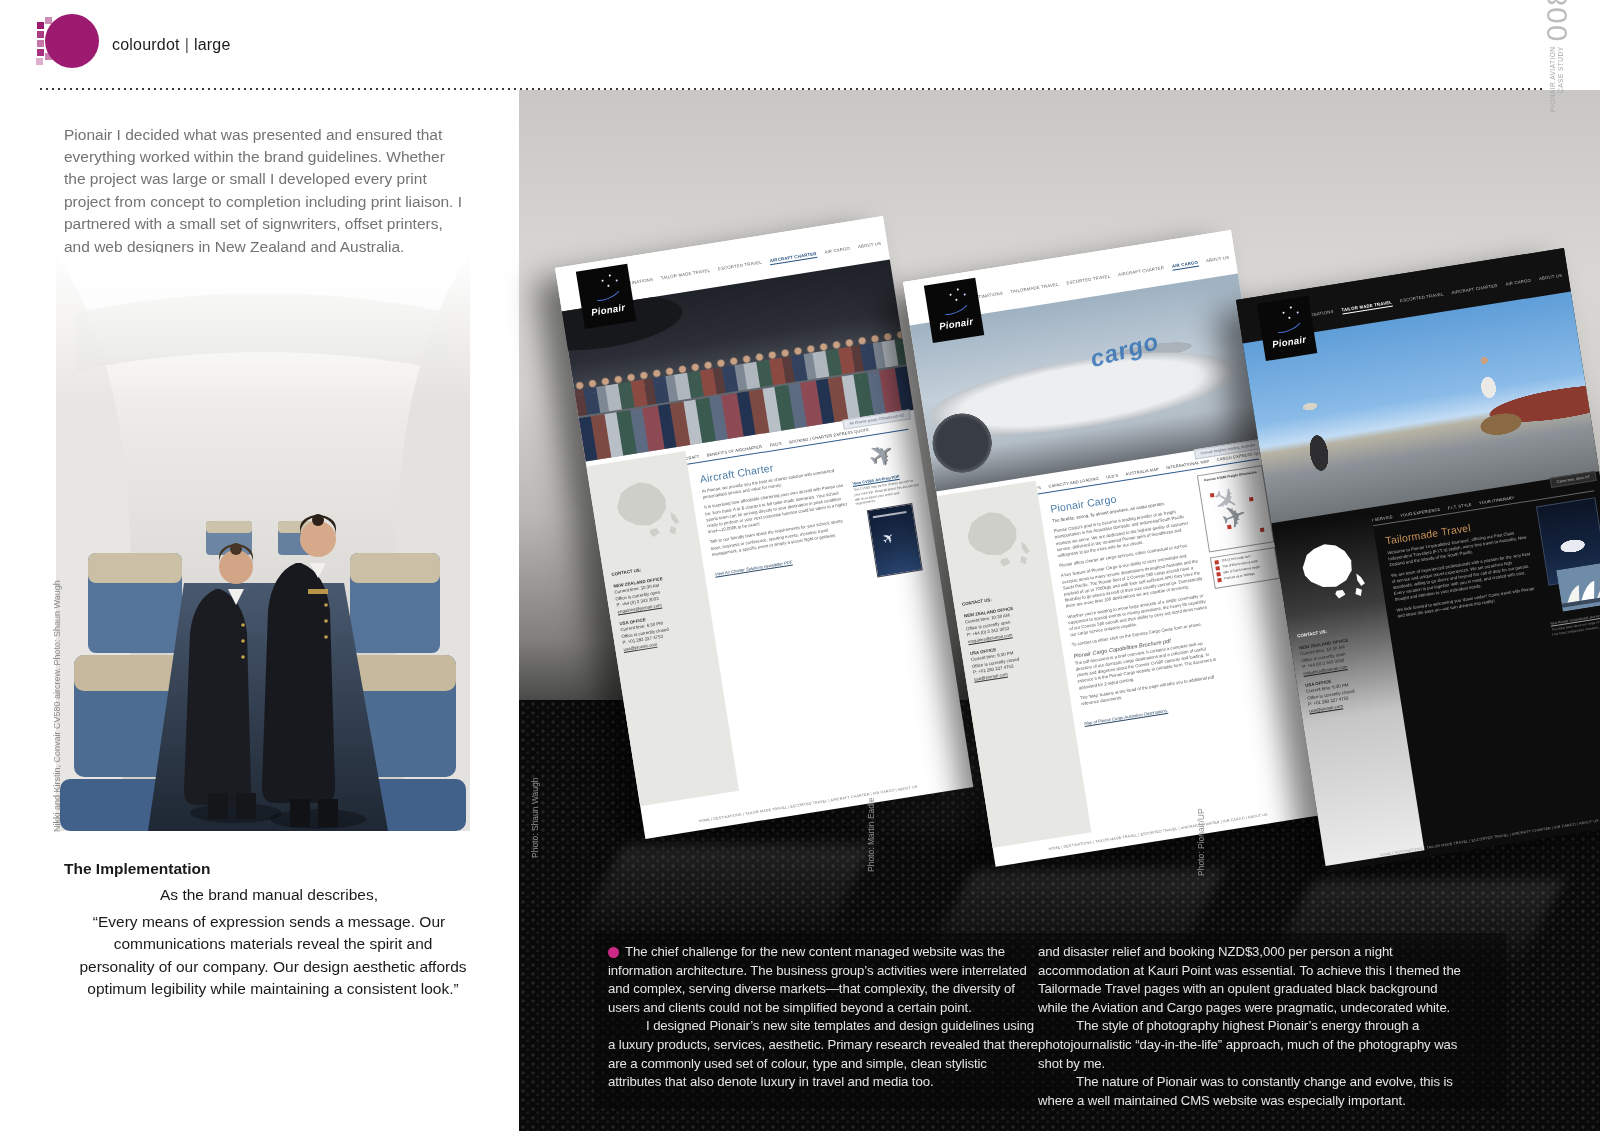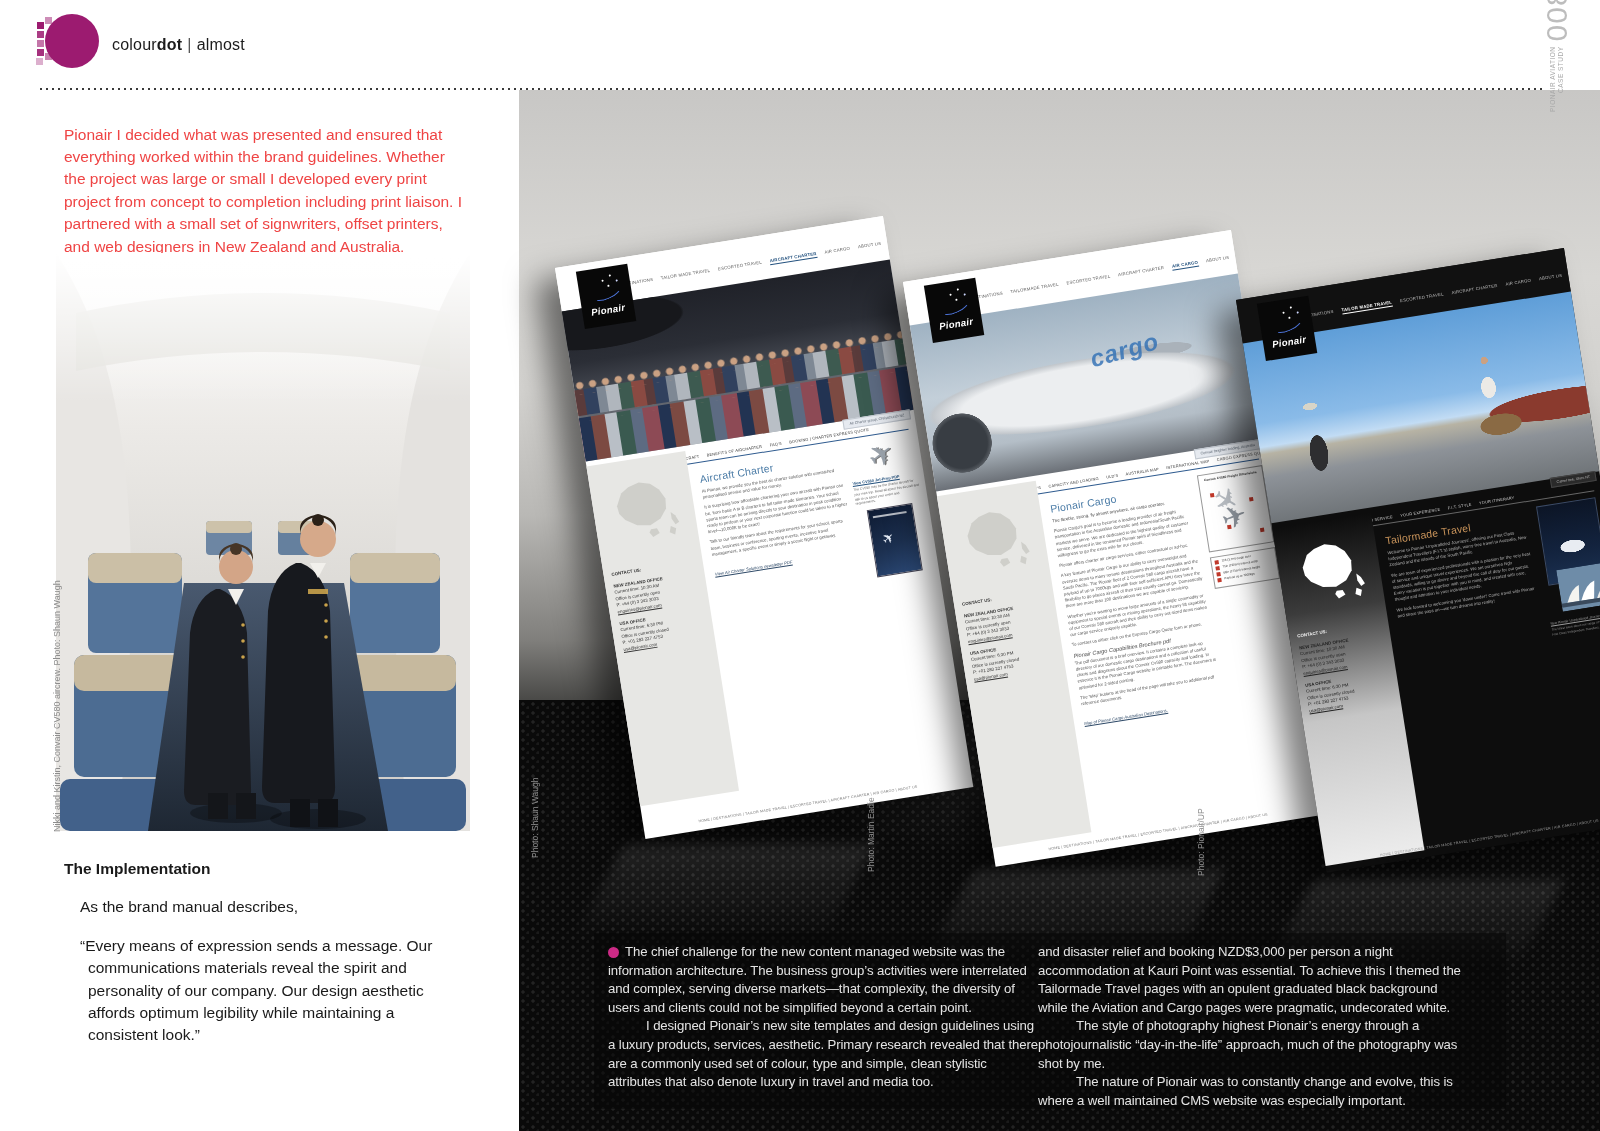--- a/index.html
+++ b/index.html
@@ -6,38 +6,38 @@
   body{width:1600px;height:1131px;position:relative;background:#fff;overflow:hidden;
        font-family:"Liberation Sans",sans-serif;color:#1a1a1a;}
   .abs{position:absolute;}
 
   
   .logo-dot{left:45px;top:14px;width:54px;height:54px;border-radius:50%;background:#9c1b70;}
   .logo-dot::before{content:"";position:absolute;left:-8px;top:8px;width:7px;height:7px;background:#9c1b70;
     box-shadow:0 9px 0 rgba(156,27,112,.85),0 18px 0 rgba(156,27,112,.6),0 27px 0 rgba(156,27,112,.9),
     8px -5px 0 rgba(156,27,112,.5),8px 31px 0 rgba(156,27,112,.55),-1px 36px 0 rgba(156,27,112,.35);}
   .logo-text{left:112px;top:36px;font-size:16px;color:#1c1c1c;letter-spacing:.2px;}
-  .logo-text b{font-weight:bold;}
+  .logo-text b{font-weight:normal;}
   .logo-text .sep{color:#555;padding:0 5px;font-weight:300;}
   .dotted-rule{left:40px;top:88px;width:1505px;height:2px;
      background:repeating-linear-gradient(90deg,#3a3a3a 0 2px,transparent 2px 6px);}
   .page-marker{left:1540px;top:112px;transform:rotate(-90deg);transform-origin:0 0;
      display:flex;align-items:center;gap:5px;white-space:nowrap;}
   .page-marker .small{font-size:6.5px;color:#a9a9a9;line-height:8px;letter-spacing:.5px;text-align:right;}
   .page-marker .num{font-size:30px;color:#bdbdbd;font-weight:300;letter-spacing:1px;}
 
   
-  .intro{left:64px;top:108px;width:402px;font-size:15.5px;line-height:22.4px;color:#ef4444;}
+  .intro{left:64px;top:108px;width:402px;font-size:15.5px;line-height:22.4px;color:#737373;}
   .photo{left:56px;top:253px;width:414px;height:578px;}
   .photo svg{display:block;}
   .photo-credit{left:52px;top:832px;transform:rotate(-90deg);transform-origin:0 0;
      font-size:9px;color:#8d8d8d;white-space:nowrap;}
   .impl{left:64px;top:858px;width:410px;font-size:15.5px;line-height:22.4px;}
   .impl h2{font-size:15.5px;margin:0 0 4px 0;}
-  .impl p{margin:16px;}
+  .impl p{margin:4px;text-align:center;}
   .impl .quote{text-indent:-8px;padding-left:8px;}
   .impl .last{text-indent:42px;}
 
   
   .wall{left:519px;top:90px;width:1081px;height:625px;
      background:linear-gradient(180deg,#c8c7c5 0%,#d8d7d4 30%,#d3d2cf 48%,#b9b8b5 68%,#807f7c 88%,#3c3c3a 100%);}
   .floor{left:519px;top:700px;width:1081px;height:431px;background:#0a0a0a;}
   .floor::before{content:"";position:absolute;inset:0;
      background-image:radial-gradient(circle 2px at 4px 4px,#232323 1.4px,transparent 1.9px),
                       radial-gradient(circle 2px at 9px 8px,#1b1b1b 1.4px,transparent 1.9px);
@@ -172,21 +172,21 @@
   .cap-bullet{position:absolute;left:0;top:4px;width:11px;height:11px;border-radius:50%;background:#cc2a86;}
   .col1 p:first-child{text-indent:17px;}
 </style>
 </head>
 <body>
 
 <div class="abs wall"></div>
 <div class="abs floor"></div>
 
 <div class="abs logo-dot"></div>
-<div class="abs logo-text"><span>colour</span><b>dot</b><span class="sep">|</span><span>almost</span></div>
+<div class="abs logo-text"><span>colour</span><b>dot</b><span class="sep">|</span><span>large</span></div>
 <div class="abs dotted-rule"></div>
 
 <div class="abs page-marker">
   <span class="small">
     <span>PIONAIR AVIATION</span><br><span>CASE STUDY</span>
   </span>
   <span class="num">008</span>
 </div>
 
 <p class="abs intro">Pionair I decided what was presented and ensured that everything worked within the brand guidelines.  Whether the project was large or small I developed every print project from concept to completion including print liaison. I partnered with a small set of signwriters, offset printers, and web designers in New Zealand and Australia.</p>

